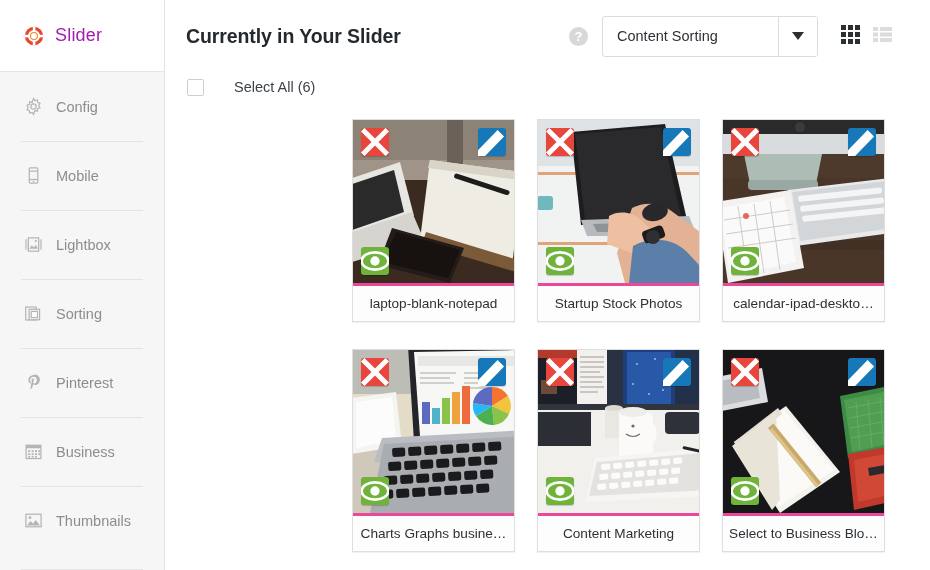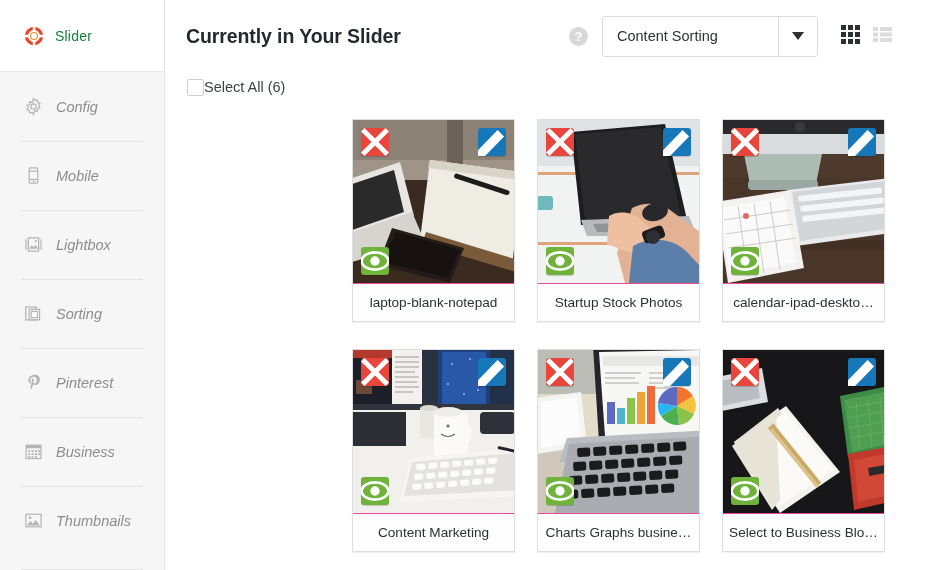--- a/index.html
+++ b/index.html
@@ -22,23 +22,23 @@
   .brand {
     height: 72px;
     background: #ffffff;
     border-bottom: 1px solid #e6e6e6;
     display: flex; align-items: center;
     padding-left: 24px;
     gap: 11px;
   }
   .brand-logo { width: 20px; height: 20px; flex: 0 0 20px; }
   .brand-label {
-    font-size: 14px; color: #15803d; letter-spacing: .2px;
-  }
-  .nav { padding-top: 0px; font-style: italic; }
+    font-size: 18px; color: #a21caf; letter-spacing: .2px;
+  }
+  .nav { padding-top: 0px; }
   .nav-item {
     height: 69px;
     display: flex; align-items: center;
     padding-left: 24px;
     gap: 13px;
     cursor: pointer;
     position: relative;
   }
   .nav-item + .nav-item::before {
     content: ""; position: absolute; top: 0; left: 21px; right: 21px;
@@ -90,21 +90,21 @@
   .select-arrow {
     width: 39px; height: 100%;
     border-left: 1px solid #dcdcdc;
     display: flex; align-items: center; justify-content: center;
     cursor: pointer; background: #fff;
   }
   .view-toggles { display: flex; align-items: center; gap: 13px; margin-left: 9px; }
   .view-btn { cursor: pointer; display: block; }
 
   .selectall-row {
-    display: flex; align-items: center; gap: 0;
+    display: flex; align-items: center; gap: 30px;
     padding-left: 22px; height: 30px; text-align: center;
   }
   .checkbox {
     width: 17px; height: 17px;
     border: 1px solid #cfcfcf; background: #fff; border-radius: 2px;
     cursor: pointer;
   }
   .selectall-label { font-size: 14.5px; color: #3d4349; }
 
   
@@ -136,21 +136,21 @@
     box-shadow: 0 1px 1px rgba(0,0,0,.18);
   }
   .btn-del   { top: 8px;    left: 8px;  background: #e8453c; }
   .btn-edit  { top: 8px;    right: 8px; background: #1678b8; }
   .btn-prev  { bottom: 8px; left: 8px;  background: #70b33b; }
   .caption {
     height: 38px;
     display: flex; align-items: center; justify-content: center;
     padding: 0 9px;
     font-size: 13.6px; color: #2c3136;
-    border-top: 1px solid #ec4899;
+    border-top: 3px solid #ec4899;
     background: #fdfdfd;
     white-space: nowrap; overflow: hidden;
   }
 </style>
 </head>
 <body>
 
 <div class="app">
 
   <aside class="sidebar">
@@ -433,20 +433,108 @@
               </svg>
           </span>
           <span class="btn btn-prev">
             <svg width="15" height="11" viewBox="0 0 15 11">
                 <ellipse cx="7.5" cy="5.5" rx="7.2" ry="4.6" fill="none" stroke="#fff" stroke-width="1.4"></ellipse>
                 <circle cx="7.5" cy="5.5" r="2.5" fill="#fff"></circle>
               </svg>
           </span>
         </div>
         <div class="caption">calendar-ipad-deskto…</div>
+      </div>
+
+      <div class="card">
+        <div class="thumb">
+          <svg viewBox="0 0 163 163" preserveAspectRatio="xMidYMid slice">
+            <rect width="163" height="163" fill="#cfc8bb"></rect>
+            <rect x="0" y="0" width="163" height="50" fill="#bdbdb8"></rect>
+            <rect x="0" y="44" width="163" height="50" fill="#e3dcc8"></rect>
+            <polygon points="56,-4 172,-6 178,96 62,92" fill="#23252a"></polygon>
+            <polygon points="62,2 168,0 172,90 68,86" fill="#f7f7f5"></polygon>
+            <rect x="66" y="6" width="104" height="10" fill="#e7e7e5"></rect>
+            <g fill="#cfcfcc">
+              <rect x="68" y="22" width="36" height="2"></rect>
+                <rect x="68" y="27" width="30" height="2"></rect>
+              <rect x="68" y="32" width="34" height="2"></rect>
+                <rect x="112" y="22" width="26" height="2"></rect>
+              <rect x="112" y="27" width="22" height="2"></rect>
+                <rect x="112" y="32" width="24" height="2"></rect>
+              <rect x="112" y="37" width="26" height="2"></rect>
+            </g>
+            <g>
+              <rect x="70" y="52" width="8" height="22" fill="#5b6bbf"></rect>
+              <rect x="80" y="58" width="8" height="16" fill="#4fb3c9"></rect>
+              <rect x="90" y="48" width="8" height="26" fill="#8ac24a"></rect>
+              <rect x="100" y="42" width="8" height="32" fill="#f0a33c"></rect>
+              <rect x="110" y="36" width="8" height="38" fill="#ef6a3c"></rect>
+            </g>
+            <g transform="translate(140,56)">
+              <path d="M0 0 L0 -19 A19 19 0 0 1 16 -10 Z" fill="#f3732f"></path>
+              <path d="M0 0 L16 -10 A19 19 0 0 1 17 8 Z" fill="#f2c33c"></path>
+              <path d="M0 0 L17 8 A19 19 0 0 1 2 19 Z" fill="#8bc34a"></path>
+              <path d="M0 0 L2 19 A19 19 0 0 1 -16 10 Z" fill="#4caf50"></path>
+              <path d="M0 0 L-16 10 A19 19 0 0 1 -19 -3 Z" fill="#29b6f6"></path>
+              <path d="M0 0 L-19 -3 A19 19 0 0 1 0 -19 Z" fill="#5c6bc0"></path>
+            </g>
+            <polygon points="0,48 44,42 50,96 0,104" fill="#f4f4f2"></polygon>
+            <polygon points="4,52 40,47 44,90 4,98" fill="#fcfcfc"></polygon>
+            <polygon points="30,88 176,80 182,118 22,112" fill="#b9bcc0"></polygon>
+            <polygon points="32,94 176,86 180,163 18,163" fill="#a9acb0"></polygon>
+            <g fill="#1b1b1d">
+              <rect x="40" y="98" width="13" height="9" rx="2" transform="rotate(-3 40 98)"></rect>
+              <rect x="56" y="97" width="13" height="9" rx="2" transform="rotate(-3 56 97)"></rect>
+              <rect x="72" y="96" width="13" height="9" rx="2" transform="rotate(-3 72 96)"></rect>
+              <rect x="88" y="95" width="13" height="9" rx="2" transform="rotate(-3 88 95)"></rect>
+              <rect x="104" y="94" width="13" height="9" rx="2" transform="rotate(-3 104 94)"></rect>
+              <rect x="120" y="93" width="13" height="9" rx="2" transform="rotate(-3 120 93)"></rect>
+              <rect x="136" y="92" width="13" height="9" rx="2" transform="rotate(-3 136 92)"></rect>
+              <rect x="36" y="112" width="13" height="9" rx="2" transform="rotate(-3 36 112)"></rect>
+              <rect x="52" y="111" width="13" height="9" rx="2" transform="rotate(-3 52 111)"></rect>
+              <rect x="68" y="110" width="13" height="9" rx="2" transform="rotate(-3 68 110)"></rect>
+              <rect x="84" y="109" width="13" height="9" rx="2" transform="rotate(-3 84 109)"></rect>
+              <rect x="100" y="108" width="13" height="9" rx="2" transform="rotate(-3 100 108)"></rect>
+              <rect x="116" y="107" width="13" height="9" rx="2" transform="rotate(-3 116 107)"></rect>
+              <rect x="132" y="106" width="13" height="9" rx="2" transform="rotate(-3 132 106)"></rect>
+              <rect x="32" y="126" width="13" height="9" rx="2" transform="rotate(-3 32 126)"></rect>
+              <rect x="48" y="125" width="13" height="9" rx="2" transform="rotate(-3 48 125)"></rect>
+              <rect x="64" y="124" width="13" height="9" rx="2" transform="rotate(-3 64 124)"></rect>
+              <rect x="80" y="123" width="13" height="9" rx="2" transform="rotate(-3 80 123)"></rect>
+              <rect x="96" y="122" width="13" height="9" rx="2" transform="rotate(-3 96 122)"></rect>
+              <rect x="112" y="121" width="13" height="9" rx="2" transform="rotate(-3 112 121)"></rect>
+              <rect x="128" y="120" width="13" height="9" rx="2" transform="rotate(-3 128 120)"></rect>
+              <rect x="28" y="140" width="13" height="9" rx="2" transform="rotate(-3 28 140)"></rect>
+              <rect x="44" y="139" width="13" height="9" rx="2" transform="rotate(-3 44 139)"></rect>
+              <rect x="60" y="138" width="13" height="9" rx="2" transform="rotate(-3 60 138)"></rect>
+              <rect x="76" y="137" width="13" height="9" rx="2" transform="rotate(-3 76 137)"></rect>
+              <rect x="92" y="136" width="13" height="9" rx="2" transform="rotate(-3 92 136)"></rect>
+              <rect x="108" y="135" width="13" height="9" rx="2" transform="rotate(-3 108 135)"></rect>
+              <rect x="124" y="134" width="13" height="9" rx="2" transform="rotate(-3 124 134)"></rect>
+            </g>
+          </svg>
+          <span class="btn btn-del">
+            <svg width="13" height="13" viewBox="0 0 13 13">
+                <path d="M1.6 0L6.5 4.9 11.4 0 13 1.6 8.1 6.5 13 11.4 11.4 13 6.5 8.1 1.6 13 0 11.4 4.9 6.5 0 1.6z" fill="#fff"></path>
+              </svg>
+          </span>
+          <span class="btn btn-edit">
+            <svg width="13" height="13" viewBox="0 0 13 13">
+                <path d="M0 10.3L9.1.9l3 3L3 13.3 0 13.3z" fill="#fff"></path>
+              </svg>
+          </span>
+          <span class="btn btn-prev">
+            <svg width="15" height="11" viewBox="0 0 15 11">
+                <ellipse cx="7.5" cy="5.5" rx="7.2" ry="4.6" fill="none" stroke="#fff" stroke-width="1.4"></ellipse>
+                <circle cx="7.5" cy="5.5" r="2.5" fill="#fff"></circle>
+              </svg>
+          </span>
+        </div>
+        <div class="caption">Charts Graphs busine…</div>
       </div>
 
       <div class="card">
         <div class="thumb">
           <svg viewBox="0 0 163 163" preserveAspectRatio="xMidYMid slice">
             <rect width="163" height="163" fill="#eceae6"></rect>
             <rect x="0" y="0" width="163" height="60" fill="#cfd2d4"></rect>
             <rect x="0" y="0" width="40" height="56" fill="#b3392c"></rect>
             <rect x="0" y="8" width="40" height="48" fill="#1d1f28"></rect>
             <rect x="4" y="30" width="16" height="14" fill="#6b4a3a"></rect>
@@ -527,108 +615,20 @@
                 <circle cx="7.5" cy="5.5" r="2.5" fill="#fff"></circle>
               </svg>
           </span>
         </div>
         <div class="caption">Content Marketing</div>
       </div>
 
       <div class="card">
         <div class="thumb">
           <svg viewBox="0 0 163 163" preserveAspectRatio="xMidYMid slice">
-            <rect width="163" height="163" fill="#cfc8bb"></rect>
-            <rect x="0" y="0" width="163" height="50" fill="#bdbdb8"></rect>
-            <rect x="0" y="44" width="163" height="50" fill="#e3dcc8"></rect>
-            <polygon points="56,-4 172,-6 178,96 62,92" fill="#23252a"></polygon>
-            <polygon points="62,2 168,0 172,90 68,86" fill="#f7f7f5"></polygon>
-            <rect x="66" y="6" width="104" height="10" fill="#e7e7e5"></rect>
-            <g fill="#cfcfcc">
-              <rect x="68" y="22" width="36" height="2"></rect>
-                <rect x="68" y="27" width="30" height="2"></rect>
-              <rect x="68" y="32" width="34" height="2"></rect>
-                <rect x="112" y="22" width="26" height="2"></rect>
-              <rect x="112" y="27" width="22" height="2"></rect>
-                <rect x="112" y="32" width="24" height="2"></rect>
-              <rect x="112" y="37" width="26" height="2"></rect>
-            </g>
-            <g>
-              <rect x="70" y="52" width="8" height="22" fill="#5b6bbf"></rect>
-              <rect x="80" y="58" width="8" height="16" fill="#4fb3c9"></rect>
-              <rect x="90" y="48" width="8" height="26" fill="#8ac24a"></rect>
-              <rect x="100" y="42" width="8" height="32" fill="#f0a33c"></rect>
-              <rect x="110" y="36" width="8" height="38" fill="#ef6a3c"></rect>
-            </g>
-            <g transform="translate(140,56)">
-              <path d="M0 0 L0 -19 A19 19 0 0 1 16 -10 Z" fill="#f3732f"></path>
-              <path d="M0 0 L16 -10 A19 19 0 0 1 17 8 Z" fill="#f2c33c"></path>
-              <path d="M0 0 L17 8 A19 19 0 0 1 2 19 Z" fill="#8bc34a"></path>
-              <path d="M0 0 L2 19 A19 19 0 0 1 -16 10 Z" fill="#4caf50"></path>
-              <path d="M0 0 L-16 10 A19 19 0 0 1 -19 -3 Z" fill="#29b6f6"></path>
-              <path d="M0 0 L-19 -3 A19 19 0 0 1 0 -19 Z" fill="#5c6bc0"></path>
-            </g>
-            <polygon points="0,48 44,42 50,96 0,104" fill="#f4f4f2"></polygon>
-            <polygon points="4,52 40,47 44,90 4,98" fill="#fcfcfc"></polygon>
-            <polygon points="30,88 176,80 182,118 22,112" fill="#b9bcc0"></polygon>
-            <polygon points="32,94 176,86 180,163 18,163" fill="#a9acb0"></polygon>
-            <g fill="#1b1b1d">
-              <rect x="40" y="98" width="13" height="9" rx="2" transform="rotate(-3 40 98)"></rect>
-              <rect x="56" y="97" width="13" height="9" rx="2" transform="rotate(-3 56 97)"></rect>
-              <rect x="72" y="96" width="13" height="9" rx="2" transform="rotate(-3 72 96)"></rect>
-              <rect x="88" y="95" width="13" height="9" rx="2" transform="rotate(-3 88 95)"></rect>
-              <rect x="104" y="94" width="13" height="9" rx="2" transform="rotate(-3 104 94)"></rect>
-              <rect x="120" y="93" width="13" height="9" rx="2" transform="rotate(-3 120 93)"></rect>
-              <rect x="136" y="92" width="13" height="9" rx="2" transform="rotate(-3 136 92)"></rect>
-              <rect x="36" y="112" width="13" height="9" rx="2" transform="rotate(-3 36 112)"></rect>
-              <rect x="52" y="111" width="13" height="9" rx="2" transform="rotate(-3 52 111)"></rect>
-              <rect x="68" y="110" width="13" height="9" rx="2" transform="rotate(-3 68 110)"></rect>
-              <rect x="84" y="109" width="13" height="9" rx="2" transform="rotate(-3 84 109)"></rect>
-              <rect x="100" y="108" width="13" height="9" rx="2" transform="rotate(-3 100 108)"></rect>
-              <rect x="116" y="107" width="13" height="9" rx="2" transform="rotate(-3 116 107)"></rect>
-              <rect x="132" y="106" width="13" height="9" rx="2" transform="rotate(-3 132 106)"></rect>
-              <rect x="32" y="126" width="13" height="9" rx="2" transform="rotate(-3 32 126)"></rect>
-              <rect x="48" y="125" width="13" height="9" rx="2" transform="rotate(-3 48 125)"></rect>
-              <rect x="64" y="124" width="13" height="9" rx="2" transform="rotate(-3 64 124)"></rect>
-              <rect x="80" y="123" width="13" height="9" rx="2" transform="rotate(-3 80 123)"></rect>
-              <rect x="96" y="122" width="13" height="9" rx="2" transform="rotate(-3 96 122)"></rect>
-              <rect x="112" y="121" width="13" height="9" rx="2" transform="rotate(-3 112 121)"></rect>
-              <rect x="128" y="120" width="13" height="9" rx="2" transform="rotate(-3 128 120)"></rect>
-              <rect x="28" y="140" width="13" height="9" rx="2" transform="rotate(-3 28 140)"></rect>
-              <rect x="44" y="139" width="13" height="9" rx="2" transform="rotate(-3 44 139)"></rect>
-              <rect x="60" y="138" width="13" height="9" rx="2" transform="rotate(-3 60 138)"></rect>
-              <rect x="76" y="137" width="13" height="9" rx="2" transform="rotate(-3 76 137)"></rect>
-              <rect x="92" y="136" width="13" height="9" rx="2" transform="rotate(-3 92 136)"></rect>
-              <rect x="108" y="135" width="13" height="9" rx="2" transform="rotate(-3 108 135)"></rect>
-              <rect x="124" y="134" width="13" height="9" rx="2" transform="rotate(-3 124 134)"></rect>
-            </g>
-          </svg>
-          <span class="btn btn-del">
-            <svg width="13" height="13" viewBox="0 0 13 13">
-                <path d="M1.6 0L6.5 4.9 11.4 0 13 1.6 8.1 6.5 13 11.4 11.4 13 6.5 8.1 1.6 13 0 11.4 4.9 6.5 0 1.6z" fill="#fff"></path>
-              </svg>
-          </span>
-          <span class="btn btn-edit">
-            <svg width="13" height="13" viewBox="0 0 13 13">
-                <path d="M0 10.3L9.1.9l3 3L3 13.3 0 13.3z" fill="#fff"></path>
-              </svg>
-          </span>
-          <span class="btn btn-prev">
-            <svg width="15" height="11" viewBox="0 0 15 11">
-                <ellipse cx="7.5" cy="5.5" rx="7.2" ry="4.6" fill="none" stroke="#fff" stroke-width="1.4"></ellipse>
-                <circle cx="7.5" cy="5.5" r="2.5" fill="#fff"></circle>
-              </svg>
-          </span>
-        </div>
-        <div class="caption">Charts Graphs busine…</div>
-      </div>
-
-      <div class="card">
-        <div class="thumb">
-          <svg viewBox="0 0 163 163" preserveAspectRatio="xMidYMid slice">
             <rect width="163" height="163" fill="#141414"></rect>
             <rect y="0" width="163" height="163" fill="#17171a"></rect>
             <polygon points="-10,28 40,18 46,52 -6,62" fill="#dcdde0"></polygon>
             <polygon points="-6,32 34,24 38,48 -2,56" fill="#b9bcc0"></polygon>
             <polygon points="118,46 176,34 182,96 126,108" fill="#3c8c46"></polygon>
             <polygon points="122,50 172,40 176,92 130,102" fill="#4f9e52"></polygon>
             <g stroke="#6fb86d" stroke-width=".8" opacity=".8">
               <path d="M126 58 L174 49 M127 68 L175 59 M128 78 L176 69 M129 88 L177 79"></path>
               <path d="M134 52 L138 100 M146 50 L150 98 M158 47 L162 95"></path>
             </g>

